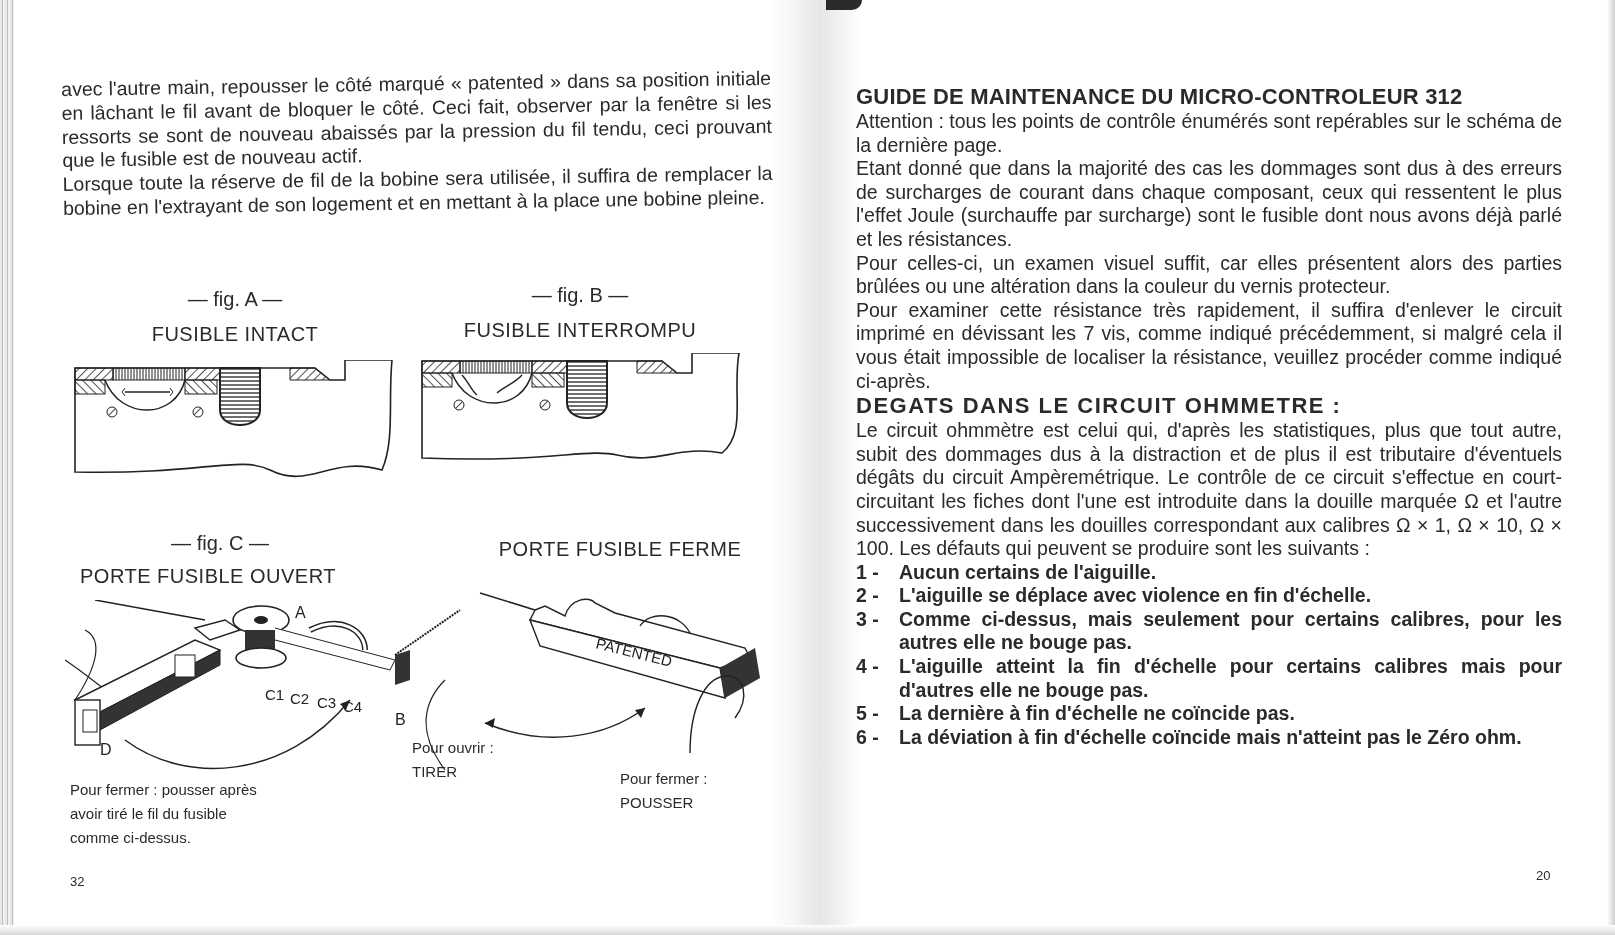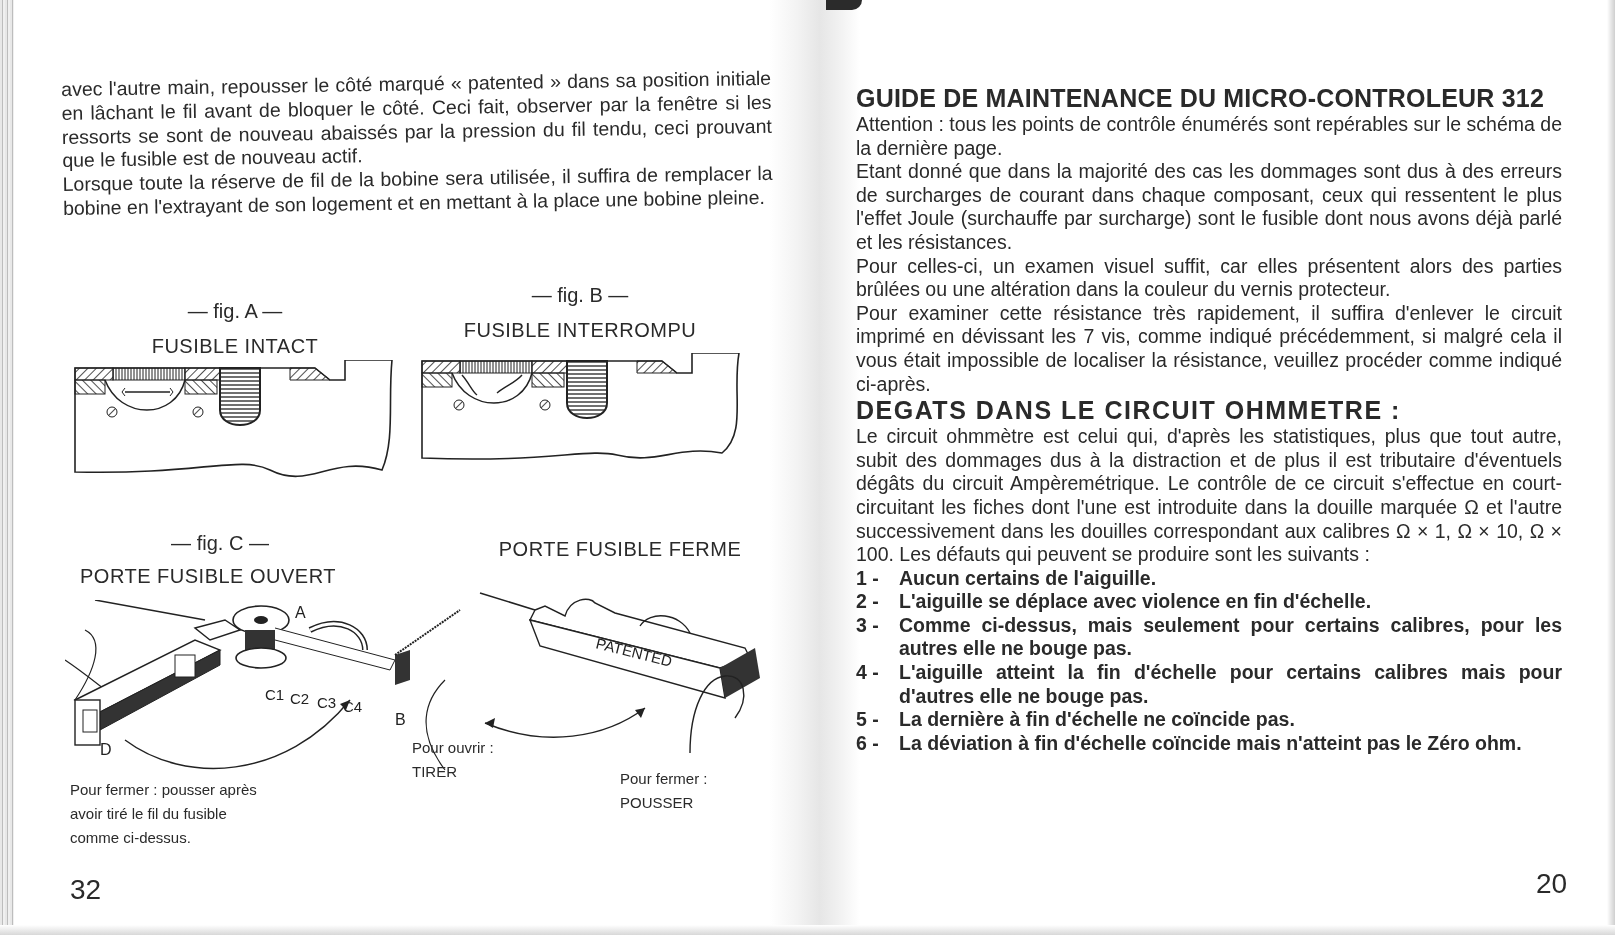--- a/index.html
+++ b/index.html
@@ -37,23 +37,23 @@
 
   .para { font-size: 19.5px; line-height: 23.8px; text-align: justify; margin: 0; }
   .left-text { position: absolute; top: 78px; left: 6px; width: 710px; transform: rotate(-0.9deg); transform-origin: left top; }
 
   .fig-caption { position: absolute; font-size: 20px; text-align: center; white-space: nowrap; }
   .fig-title { font-size: 20px; letter-spacing: 0.5px; }
 
   .illus { position: absolute; }
   .note { position: absolute; font-size: 15px; line-height: 24px; white-space: pre-line; }
 
-  .page-num { position: absolute; font-size: 28px; }
-
-  .right-title { font-weight: bold; font-size: 25px; letter-spacing: 0.2px; }
+  .page-num { position: absolute; font-size: 13px; }
+
+  .right-title { font-weight: bold; font-size: 22px; letter-spacing: 0.2px; }
   .right-text { position: absolute; top: 84px; left: 0; width: 706px; }
   .right-text .para { line-height: 23.6px; }
   .list { margin: 0; padding: 0; list-style: none; font-weight: bold; font-size: 19.5px; line-height: 23.6px; }
   .list li { display: flex; text-align: justify; }
   .list .num { width: 43px; flex: none; white-space: pre; }
   .list .txt { flex: 1; }
 </style>
 </head>
 <body>
 
@@ -63,21 +63,21 @@
   <div class="gutter-shadow"></div>
   <div class="binding-right"></div>
   <div class="bottom-edge"></div>
 
   <div class="page page-left">
     <div class="left-text">
       <p class="para">avec l'autre main, repousser le côté marqué « patented » dans sa position initiale en lâchant le fil avant de bloquer le côté. Ceci fait, observer par la fenêtre si les ressorts se sont de nouveau abaissés par la pression du fil tendu, ceci prouvant que le fusible est de nouveau actif.</p>
       <p class="para">Lorsque toute la réserve de fil de la bobine sera utilisée, il suffira de remplacer la bobine en l'extrayant de son logement et en mettant à la place une bobine pleine.</p>
     </div>
 
-    <div class="fig-caption" style="left:70px; top:300px; width:220px;">
+    <div class="fig-caption" style="left:70px; top:288px; width:220px;">
       <div>— fig. A —</div>
       <div class="fig-title" style="margin-top:12px;">FUSIBLE INTACT</div>
     </div>
 
     <div class="fig-caption" style="left:395px; top:284px; width:260px;">
       <div>— fig. B —</div>
       <div class="fig-title" style="margin-top:12px;text-align:center;">FUSIBLE INTERROMPU</div>
     </div>
 
     <svg class="illus" style="left:15px; top:360px;" width="330" height="130" viewBox="0 0 330 130">

